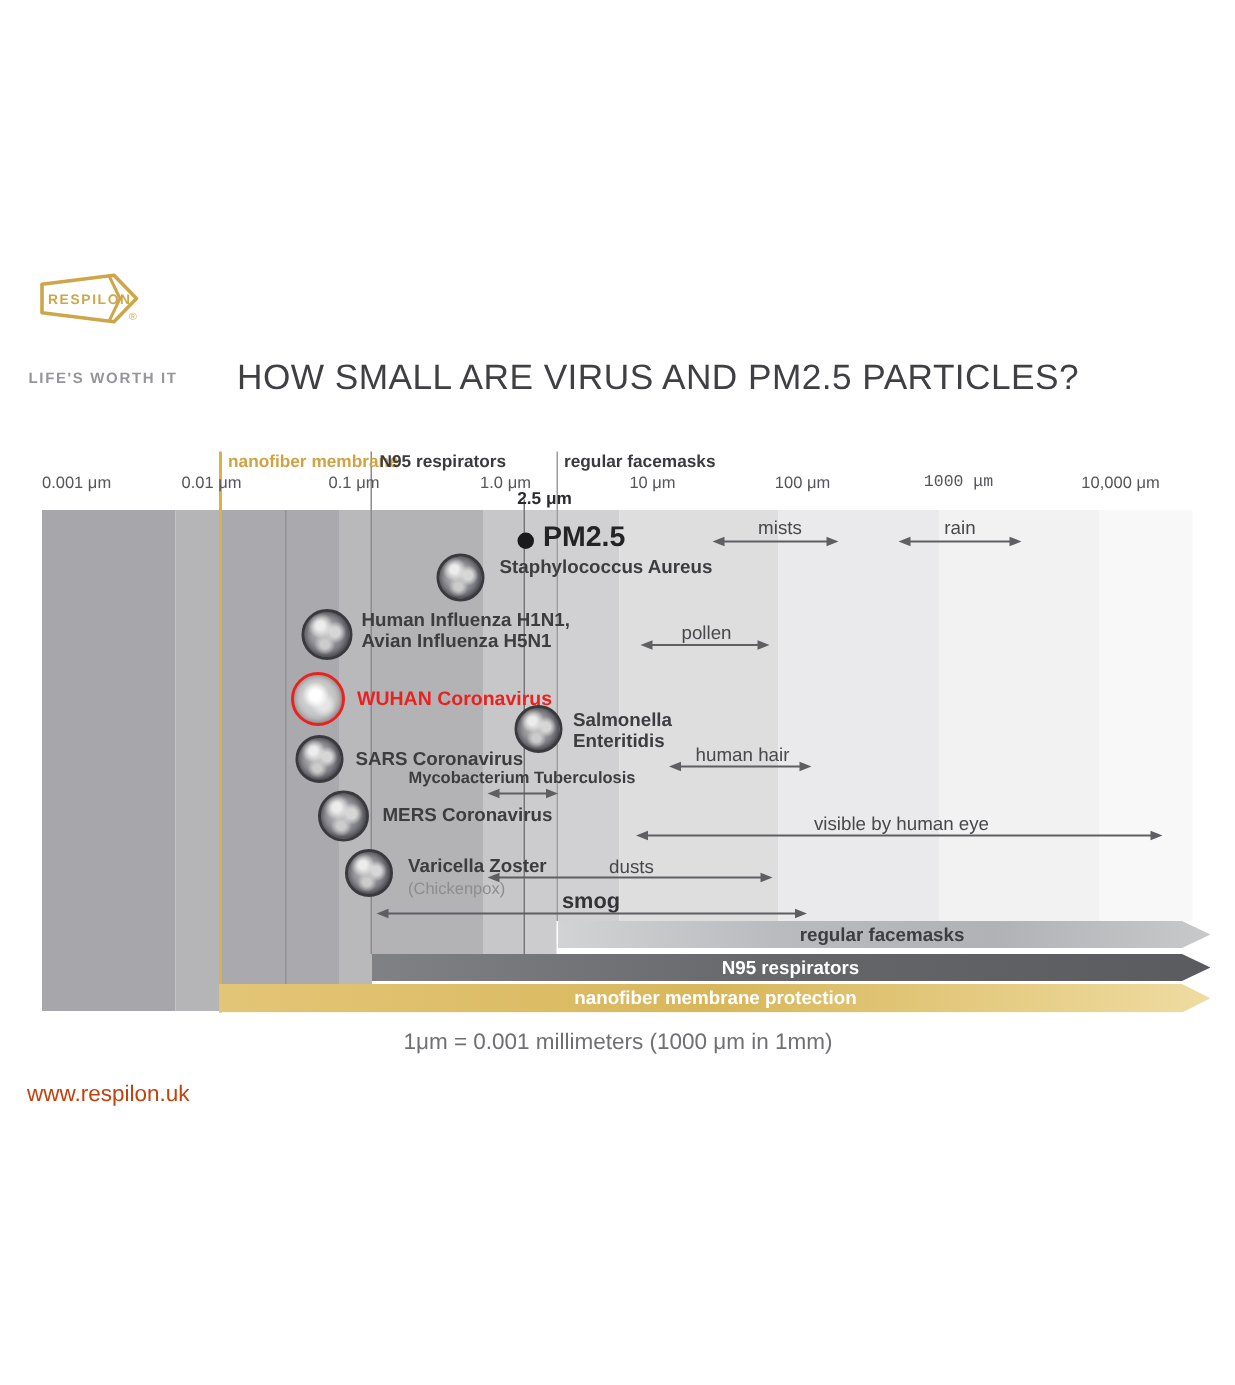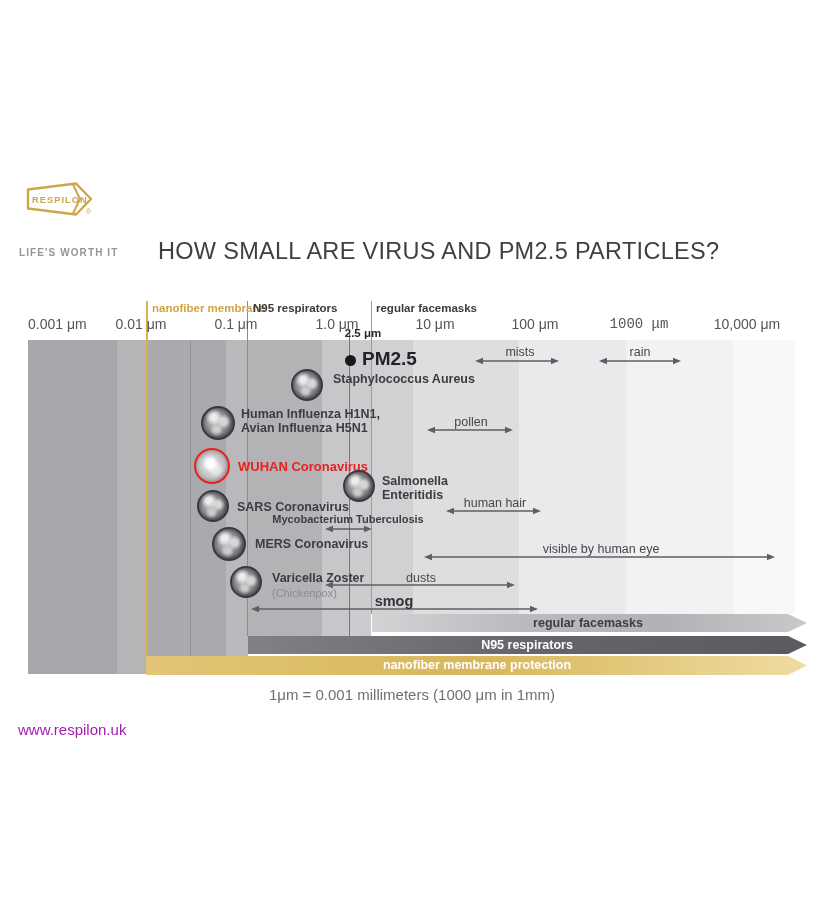--- a/index.html
+++ b/index.html
@@ -1,25 +1,25 @@
 <!DOCTYPE html>
 <html><head>
 <meta charset="utf-8">
 <style>
   html,body{margin:0;padding:0;}
   body{width:823px;height:923px;background:#ffffff;font-family:"Liberation Sans",sans-serif;position:relative;overflow:hidden;}
   *{box-sizing:border-box;}
   .abs{position:absolute;white-space:nowrap;}
   .title{font-size:23.5px;font-weight:400;letter-spacing:.3px;color:#3f3f44;}
   .tagline{font-size:10px;font-weight:600;letter-spacing:1.1px;color:#96969a;}
-  .website{font-size:15px;color:#a21caf;}
+  .website{font-size:15px;color:#c2410c;}
   .footnote{font-size:15px;color:#707074;transform:translateX(-50%);}
   .reg{font-size:7px;color:#cda64a;}
   .zone-label{font-weight:700;font-size:11.5px;}
-  .axis-label{font-size:14px;color:#55555a;transform:translateX(-50%);}
+  .axis-label{font-size:11px;color:#55555a;transform:translateX(-50%);}
   .axis-label.left{transform:none;}
   .axis-special{font-weight:700;font-size:11.5px;color:#2b2b2f;transform:translateX(-50%);}
   .t-bold{font-weight:700;font-size:12.5px;color:#3d3d41;}
   .t-bold13{font-weight:700;font-size:19px;color:#232327;}
   .t-red{font-weight:700;font-size:13px;color:#e8221e;}
   .t-small{font-weight:400;font-size:10.5px;color:#5f5f63;}
   .t-gray{font-weight:400;font-size:11px;color:#8d8d91;}
   .plabel{line-height:14px;}
   .range-label{font-size:12.5px;color:#48484c;transform:translateX(-50%);}
   .range-label.smallbold{font-size:11px;font-weight:700;color:#3d3d41;}

